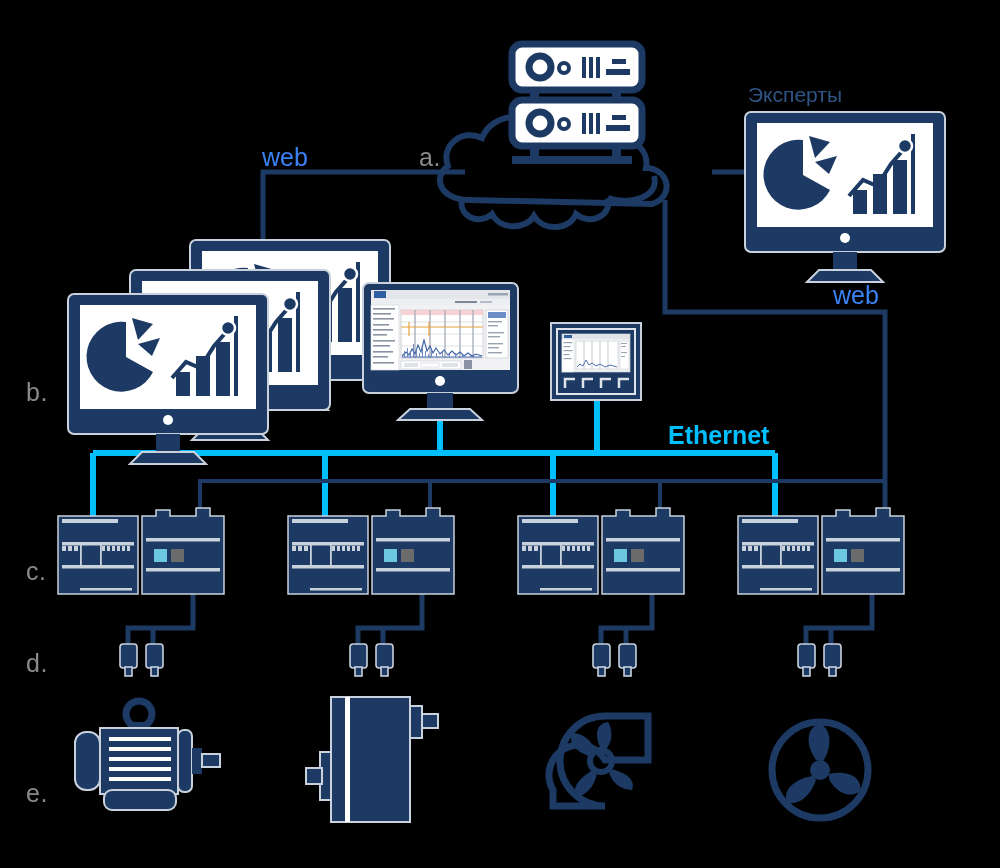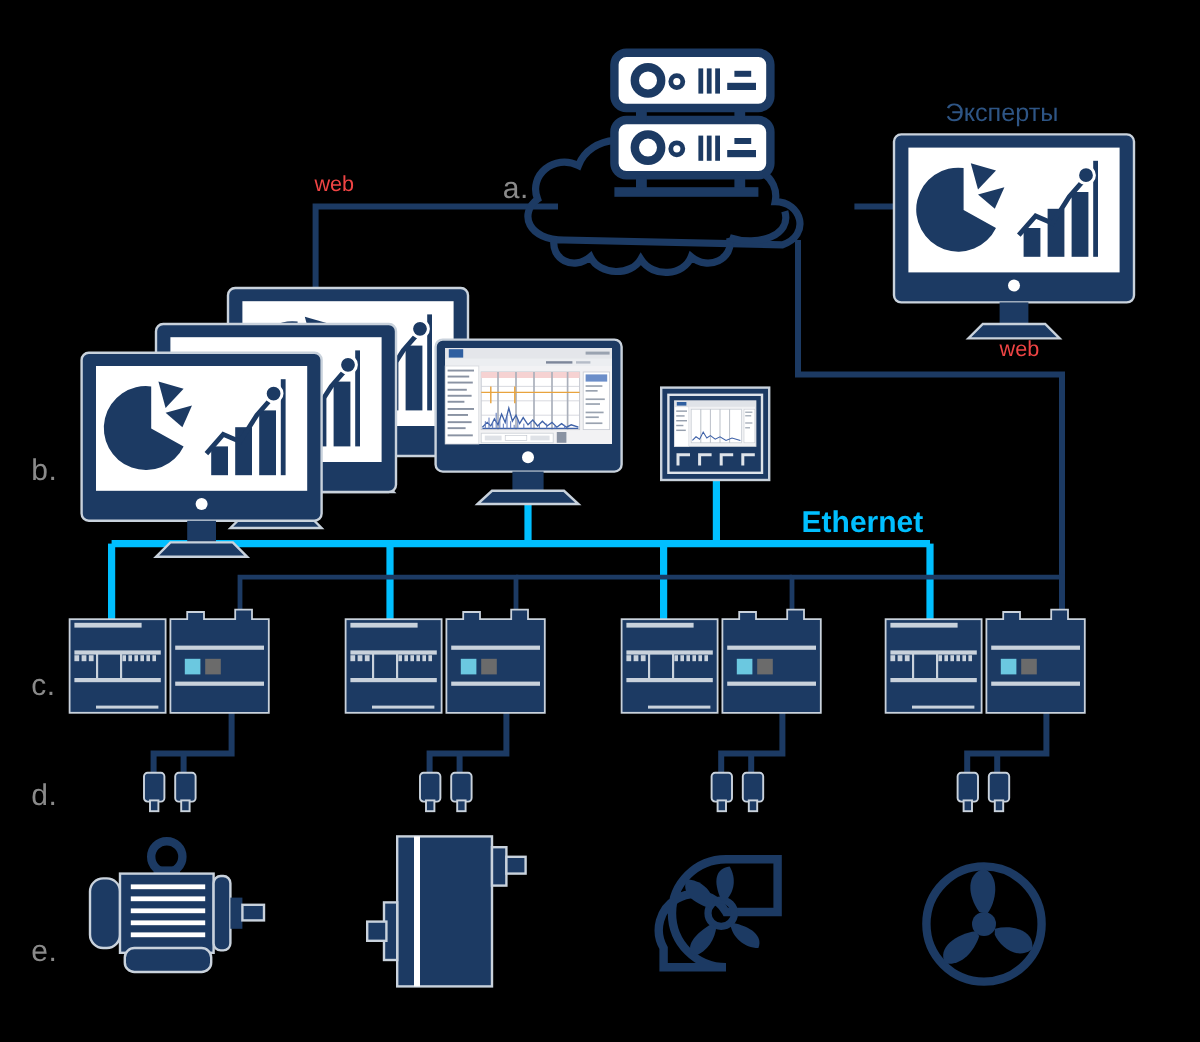--- a/index.html
+++ b/index.html
@@ -2,21 +2,21 @@
 <html><head>
 <meta charset="utf-8">
 <style>
   html,body{margin:0;padding:0;background:#000;}
   body{width:1000px;height:868px;overflow:hidden;
        font-family:"Liberation Sans","DejaVu Sans",sans-serif;}
   #stage{position:relative;width:1000px;height:868px;background:#000;}
   #stage svg{position:absolute;left:0;top:0;}
   .lbl{position:absolute;white-space:nowrap;pointer-events:none;}
   .lbl-gray{color:#8a8a8a;font-size:25px;letter-spacing:.5px;}
-  .lbl-navy{color:#ef4444;font-size:18px;}
+  .lbl-navy{color:#3b82f6;font-size:25px;}
   .lbl-cyan{color:#00bfff;font-size:25px;}
   .lbl-exp{color:#2e5585;font-size:21px;}
 </style>
 </head>
 <body>
 
 <div id="stage">
 
 <svg width="1000" height="868" viewBox="0 0 1000 868">
   <defs>
@@ -368,21 +368,21 @@
     <path d="M816 760 C806 746 805 728 820 724 C834 730 830 752 823 761 Z" fill="#1c3a63"></path>
     <path d="M813 776 C797 778 780 790 788 803 C803 805 813 790 816 780 Z" fill="#1c3a63"></path>
     <path d="M829 774 C845 770 863 776 860 791 C847 801 833 788 829 779 Z" fill="#1c3a63"></path>
   </g>
 </svg>
 
 <div class="lbl lbl-navy" style="left:262px;top:143px;">web</div>
 
 <div class="lbl lbl-gray" style="left:419px;top:143px;">a.</div>
 
-<div class="lbl lbl-exp" style="left:748px;top:83px;margin-left:40px;">Эксперты</div>
+<div class="lbl lbl-exp" style="left:748px;top:83px;">Эксперты</div>
 
 <div class="lbl lbl-navy" style="left:833px;top:281px;">web</div>
 
 <div class="lbl lbl-gray" style="left:26px;top:378px;">b.</div>
 
 <div class="lbl lbl-cyan" style="left:668px;top:421px;font-weight:bold;">Ethernet</div>
 
 <div class="lbl lbl-gray" style="left:26px;top:557px;">c.</div>
 
 <div class="lbl lbl-gray" style="left:26px;top:649px;">d.</div>

